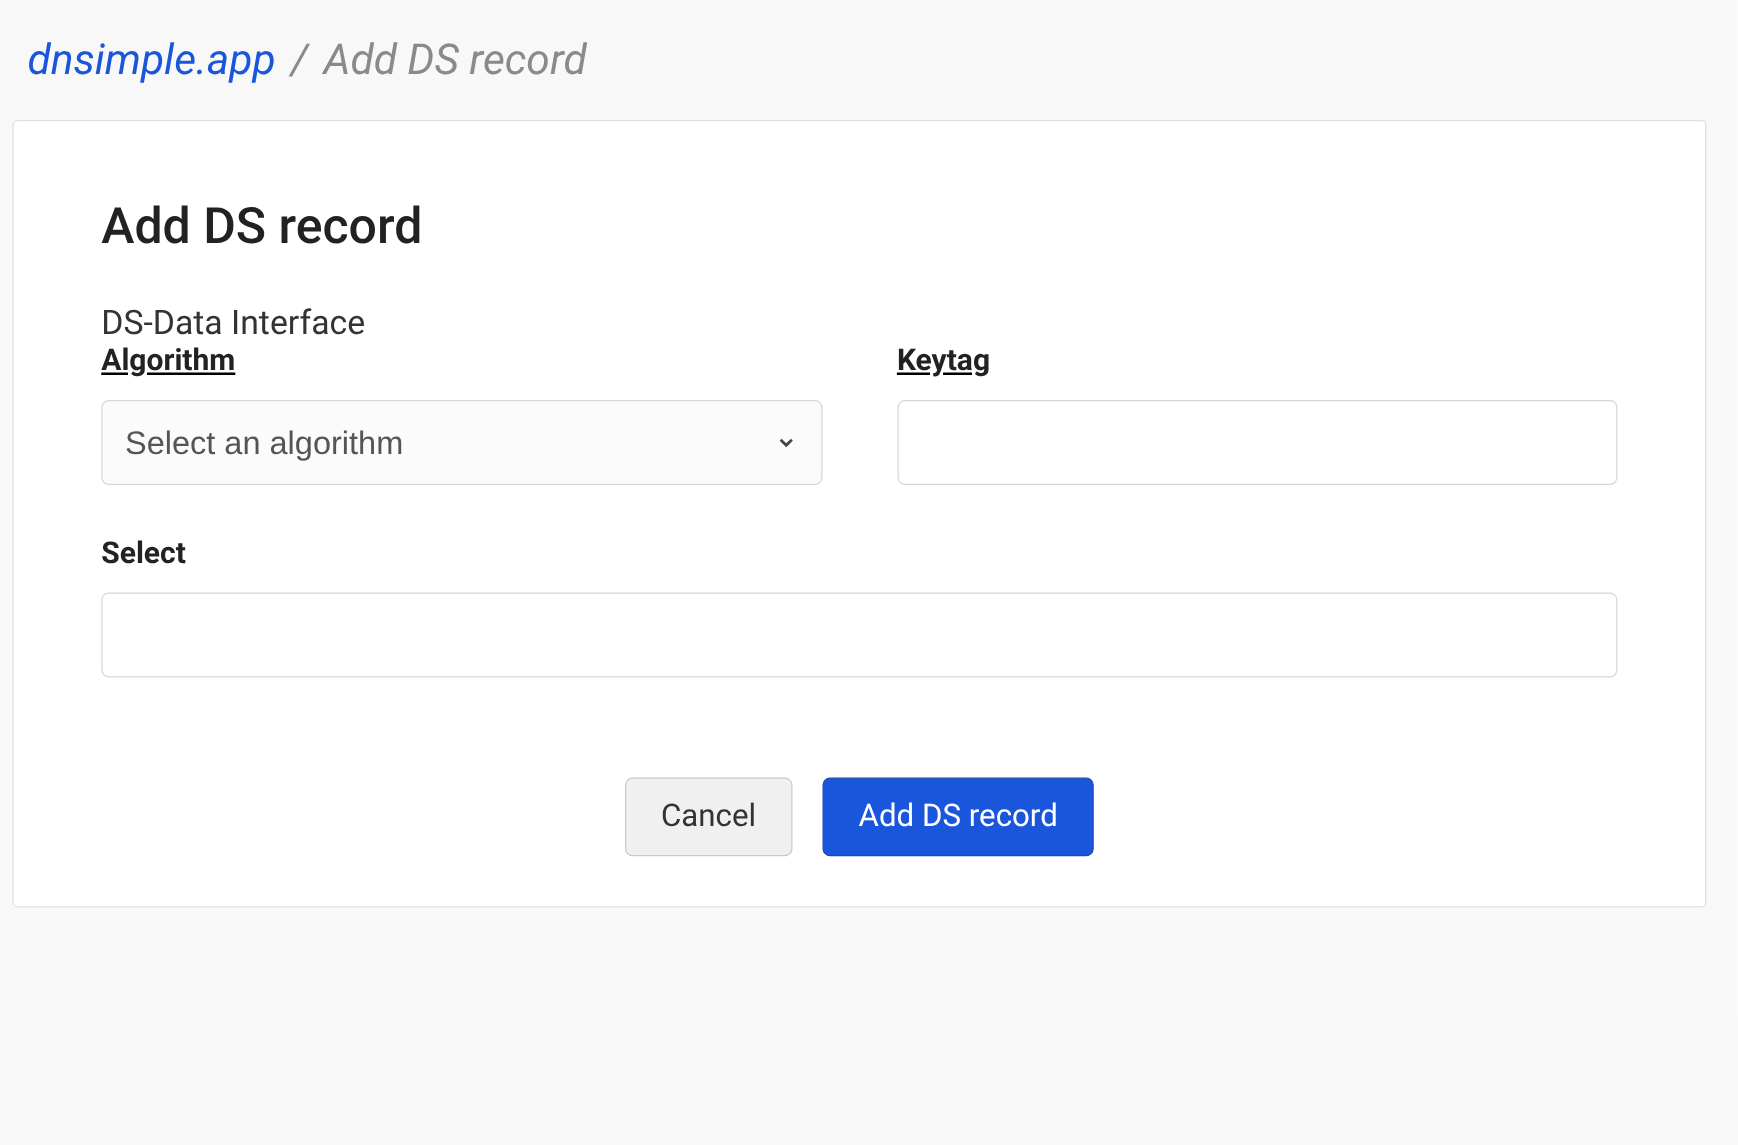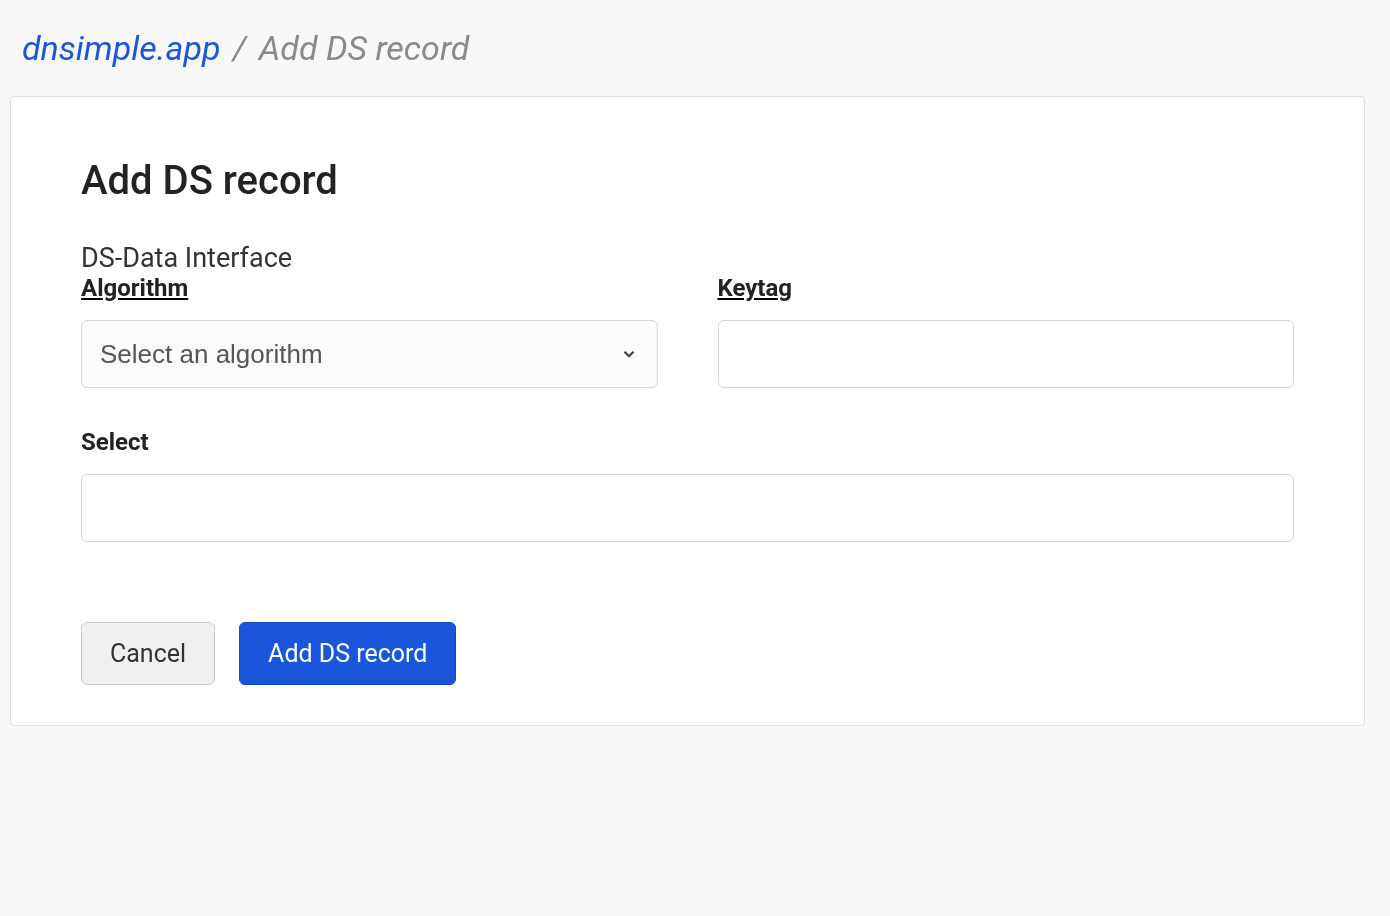--- a/index.html
+++ b/index.html
@@ -106,21 +106,21 @@
       height: 18px;
     }
     input.form-control {
       background-color: #fff;
     }
     .digest-row {
       margin-bottom: 80px;
     }
     .button-row {
       display: flex;
-      justify-content: flex-start;
+      justify-content: center;
       gap: 24px;
     }
     .btn {
       padding: 16px 28px;
       font-size: 25px;
       border-radius: 6px;
       cursor: pointer;
       border: 1px solid transparent;
       font-family: inherit;
     }

